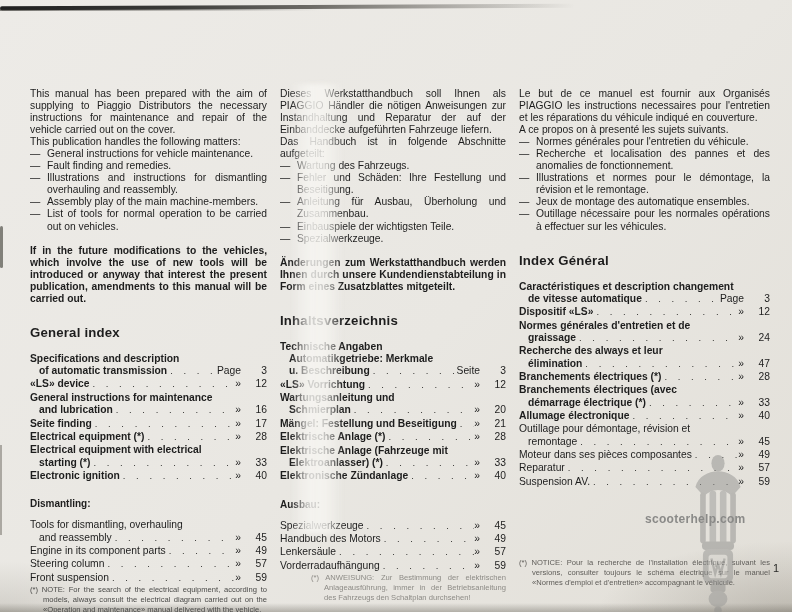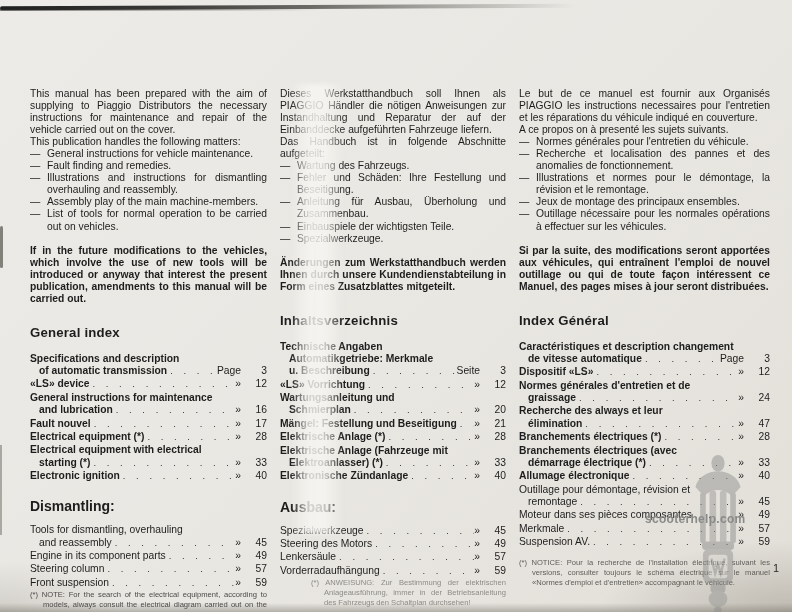--- a/index.html
+++ b/index.html
@@ -39,21 +39,21 @@
   .heading{font-size:13.2px;font-weight:bold;margin:20px 0 13px 0;letter-spacing:.2px;}
   .idx-entry{font-size:10.3px;line-height:1.2;margin-bottom:1px;}
   .idx-entry.bold .idx-text{font-weight:bold;}
   .idx-line{display:flex;align-items:baseline;}
   .idx-line.cont{padding-left:9px;}
   .idx-text{white-space:nowrap;}
   .dots{flex:1 1 0;min-width:4px;overflow:hidden;white-space:nowrap;letter-spacing:4px;
     padding:0 3px;color:#2e2e2c;font-size:9.5px;}
   .idx-ref{flex:0 0 auto;margin-right:7px;}
   .idx-pg{flex:0 0 19px;text-align:right;}
-  .subheading{font-size:14px;font-weight:bold;margin:15px 0 10px 0;}
+  .subheading{font-size:10px;font-weight:bold;margin:15px 0 10px 0;}
   .footnote{margin-top:auto;font-size:7.6px;line-height:1.32;color:#4a4a48;
     padding-left:13px;text-indent:-13px;text-align:justify;}
   .col.de .footnote{color:#8d8b86;margin-left:31px;}
   .col.fr .footnote{color:#5e5c58;}
   
   .wm-text{position:absolute;left:645px;top:512px;z-index:4;
     font-size:12px;font-weight:bold;color:#8a8a88;letter-spacing:.3px;}
   .wm-logo{position:absolute;left:688px;top:453px;z-index:3;opacity:.5;filter:blur(.6px);}
   .page-num{position:absolute;left:773px;top:562px;font-size:11px;color:#2a2a28;}
 </style>
@@ -125,21 +125,21 @@
             </div>
             <div class="idx-line cont">
               <span class="idx-text">and lubrication</span>
               <span class="dots">.  .  .  .  .  .  .  .  .  .  .  .  .  .</span>
               <span class="idx-ref">»</span>
               <span class="idx-pg">16</span>
             </div>
           </div>
           <div class="idx-entry bold">
             <div class="idx-line">
-              <span class="idx-text">Fault nouvel</span>
+              <span class="idx-text">Seite finding</span>
               <span class="dots">.  .  .  .  .  .  .  .  .  .  .  .  .  .</span>
               <span class="idx-ref">»</span>
               <span class="idx-pg">17</span>
             </div>
           </div>
           <div class="idx-entry bold">
             <div class="idx-line">
               <span class="idx-text">Electrical equipment (*)</span>
               <span class="dots">.  .  .  .  .  .  .  .  .  .  .  .  .  .</span>
               <span class="idx-ref">»</span>
@@ -309,21 +309,21 @@
           <div class="idx-entry">
             <div class="idx-line">
               <span class="idx-text">Spezialwerkzeuge</span>
               <span class="dots">.  .  .  .  .  .  .  .  .  .  .  .  .  .</span>
               <span class="idx-ref">»</span>
               <span class="idx-pg">45</span>
             </div>
           </div>
           <div class="idx-entry">
             <div class="idx-line">
-              <span class="idx-text">Steering des Motors</span>
+              <span class="idx-text">Handbuch des Motors</span>
               <span class="dots">.  .  .  .  .  .  .  .  .  .  .  .  .  .</span>
               <span class="idx-ref">»</span>
               <span class="idx-pg">49</span>
             </div>
           </div>
           <div class="idx-entry">
             <div class="idx-line">
               <span class="idx-text">Lenkersäule</span>
               <span class="dots">.  .  .  .  .  .  .  .  .  .  .  .  .  .</span>
               <span class="idx-ref">»</span>
@@ -353,28 +353,27 @@
           <div class="bullet">
             <span class="dash">—</span>
             <span class="btxt">Recherche et localisation des pannes et des anomalies de fonctionnement.</span>
           </div>
           <div class="bullet">
             <span class="dash">—</span>
             <span class="btxt">Illustrations et normes pour le démontage, la révision et le remontage.</span>
           </div>
           <div class="bullet">
             <span class="dash">—</span>
-            <span class="btxt">Jeux de montage des principaux ensembles.</span>
+            <span class="btxt">Jeux de montage des automatique ensembles.</span>
           </div>
           <div class="bullet">
             <span class="dash">—</span>
             <span class="btxt">Outillage nécessaire pour les normales opérations à effectuer sur les véhicules.</span>
           </div>
         </div>
-      <p class="para closing">Si par la suite, des modifications seront apportées aux véhicules, qui entraînent l'emploi de nouvel outillage ou qui de toute façon intéressent ce Manuel, des pages mises à jour seront distribuées.</p>
       <h2 class="heading">Index Général</h2>
       <div>
           <div class="idx-entry bold">
             <div class="idx-line">
               <span class="idx-text">Caractéristiques et description changement</span>
             </div>
             <div class="idx-line cont">
               <span class="idx-text">de vitesse automatique</span>
               <span class="dots">.  .  .  .  .  .  .  .  .  .  .  .  .  .</span>
               <span class="idx-ref">Page</span>
@@ -454,21 +453,21 @@
           <div class="idx-entry">
             <div class="idx-line">
               <span class="idx-text">Moteur dans ses pièces composantes</span>
               <span class="dots">.  .  .  .  .  .  .  .  .  .  .  .  .  .</span>
               <span class="idx-ref">»</span>
               <span class="idx-pg">49</span>
             </div>
           </div>
           <div class="idx-entry">
             <div class="idx-line">
-              <span class="idx-text">Merkmale</span>
+              <span class="idx-text">Reparatur</span>
               <span class="dots">.  .  .  .  .  .  .  .  .  .  .  .  .  .</span>
               <span class="idx-ref">»</span>
               <span class="idx-pg">57</span>
             </div>
           </div>
           <div class="idx-entry">
             <div class="idx-line">
               <span class="idx-text">Suspension AV.</span>
               <span class="dots">.  .  .  .  .  .  .  .  .  .  .  .  .  .</span>
               <span class="idx-ref">»</span>

